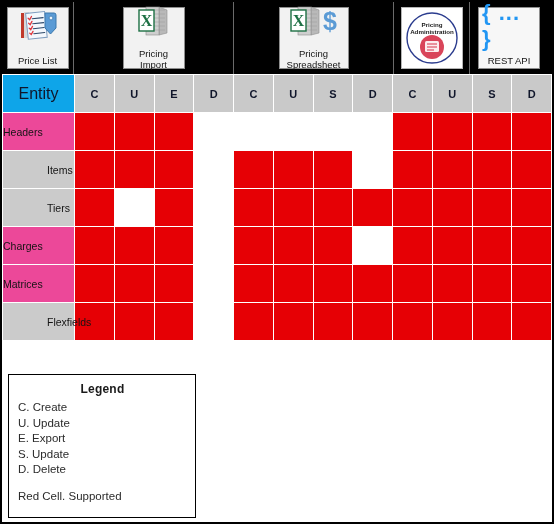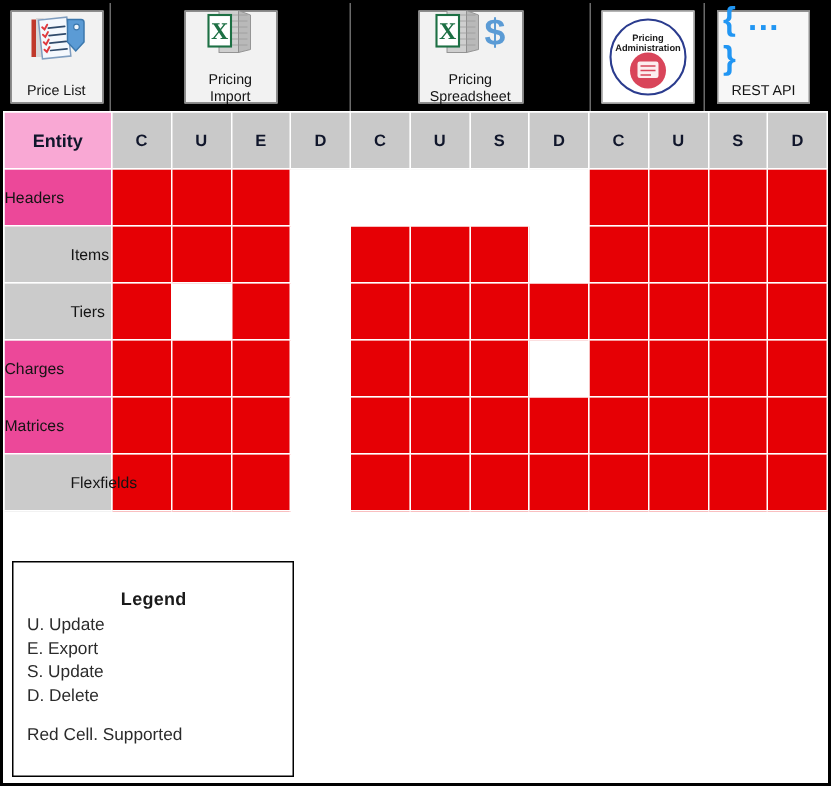--- a/index.html
+++ b/index.html
@@ -84,24 +84,24 @@
   th.hdr {
     background: #c9c9c9;
     color: #10162b;
     font-size: 11px;
     font-weight: bold;
     text-align: center;
     height: 32px;
     border-top: 1px solid #c9c9c9;
   }
   th.hdr-entity {
-    background: #f9a8d4;
+    background: #0ea5e9;
     color: #10162b;
-    font-size: 12px;
-    font-weight: bold;
+    font-size: 16px;
+    font-weight: normal;
     text-align: center;
     height: 32px;
     width: 72px;
   }
   td.rowlabel {
     font-size: 10.5px;
     color: #141414;
     text-align: left;
     padding-left: 9px;
     width: 72px;
@@ -114,21 +114,21 @@
 
   
   .legend {
     position: absolute;
     left: 6px;
     top: 372px;
     width: 188px;
     height: 144px;
     background: #ffffff;
     border: 1px solid #000000;
-    padding: 16px 8px 6px 9px;
+    padding: 6px 8px 6px 9px;
   }
   .legend-title {
     text-align: center;
     font-size: 12px;
     font-weight: bold;
     color: #1a1a1a;
     margin: 1px 0 4px 0;
     letter-spacing: .2px;
   }
   .legend-line {
@@ -365,20 +365,21 @@
             <td class="cell on"></td>
             <td class="cell on"></td>
             <td class="cell on"></td>
           </tr>
         </tbody>
     </table>
   </div>
 
   <div class="legend">
     <div class="legend-title">Legend</div>
+    <div class="legend-line">C. Create</div>
     <div class="legend-line">U. Update</div>
     <div class="legend-line">E. Export</div>
     <div class="legend-line">S. Update</div>
     <div class="legend-line">D. Delete</div>
     <div class="legend-gap"></div>
     <div class="legend-line">Red Cell. Supported</div>
   </div>
 
 </div>
 

